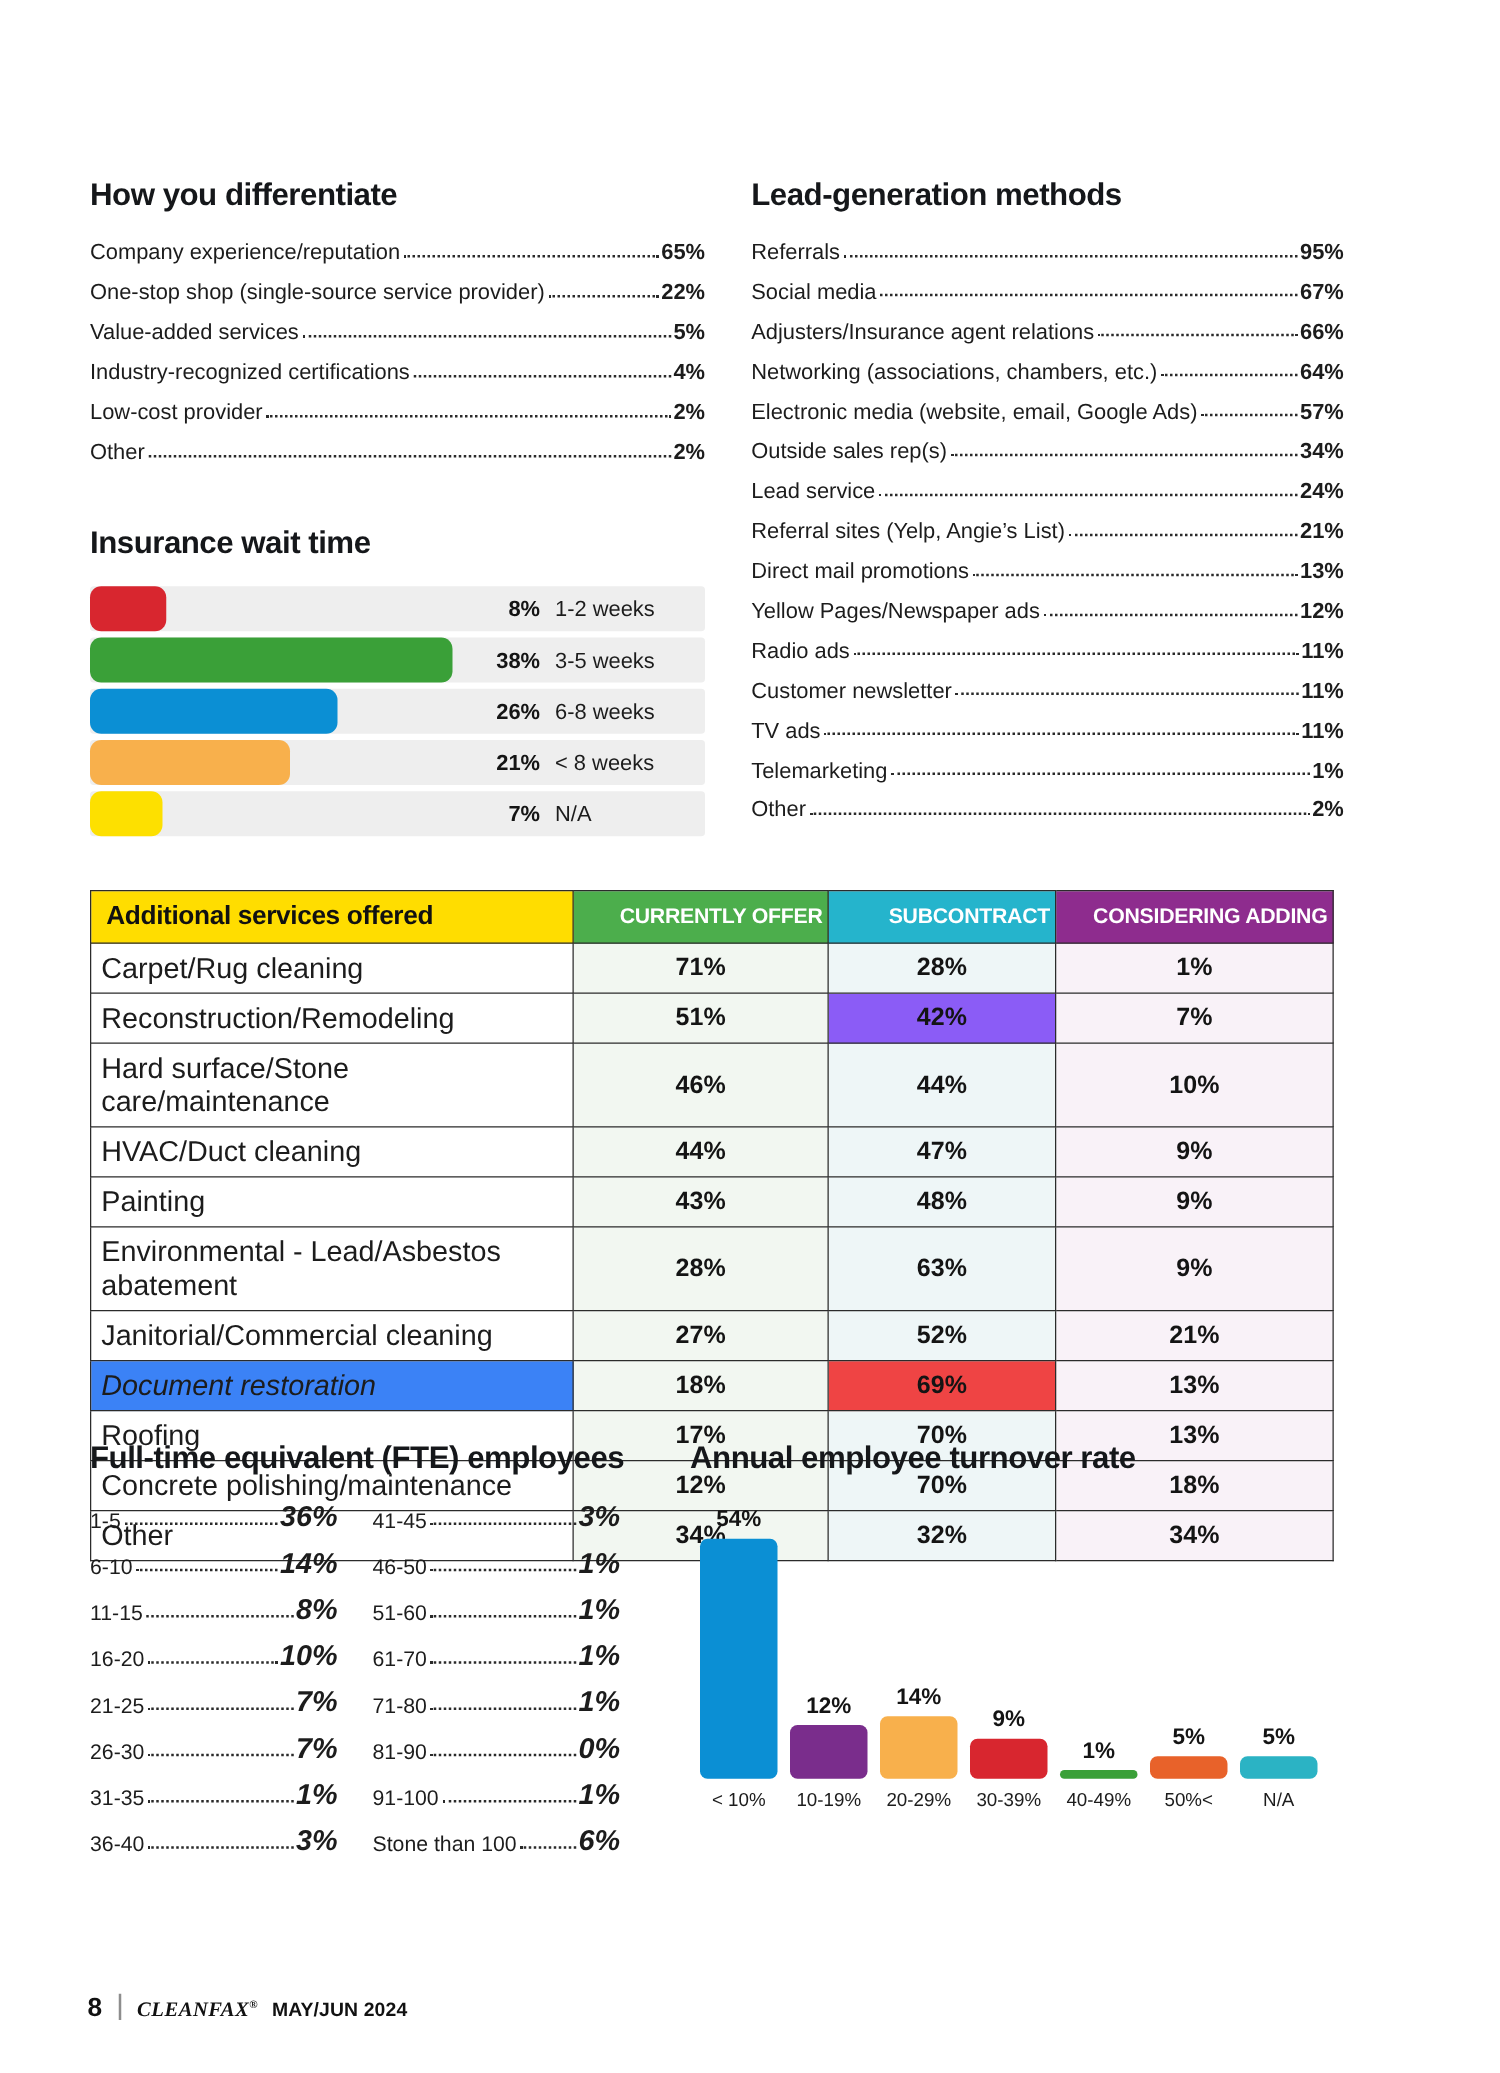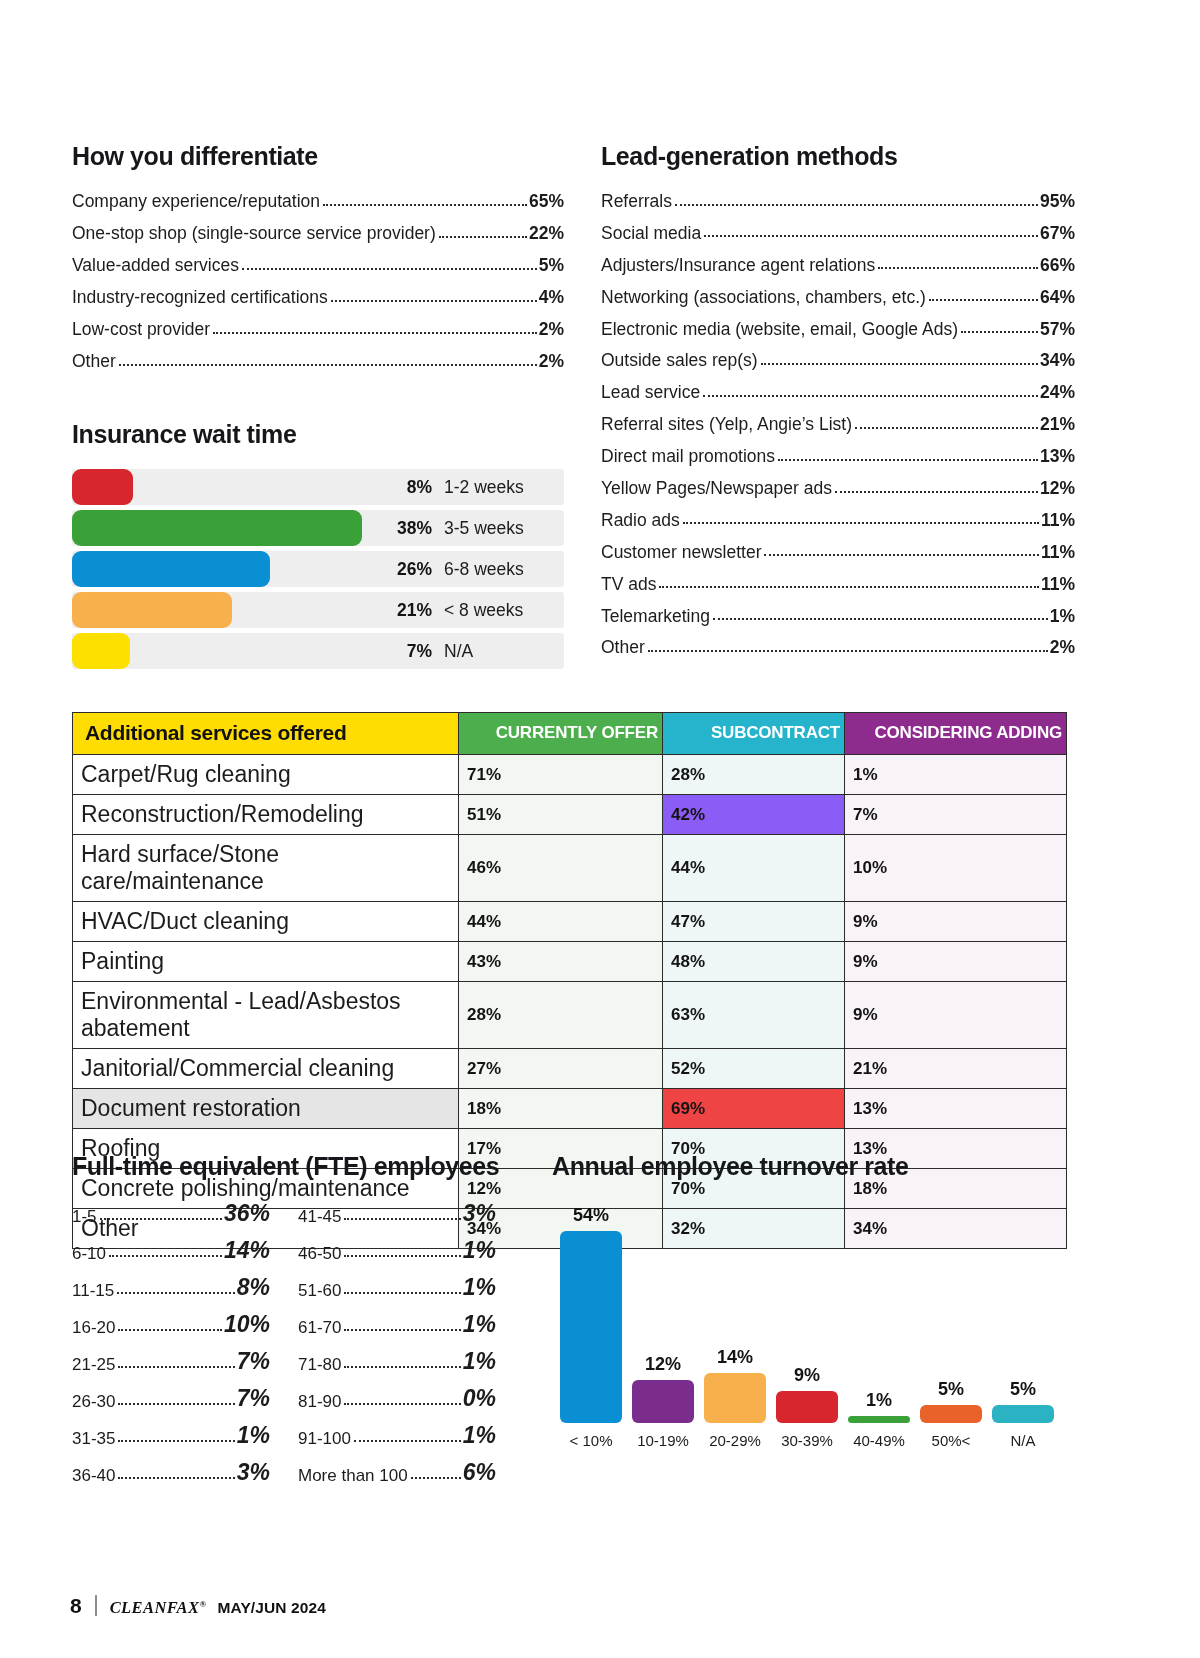--- a/index.html
+++ b/index.html
@@ -104,21 +104,21 @@
     padding-left: 12px;
     letter-spacing: -0.3px;
   }
   table.svc td {
     border: 1.6px solid #2b2b2b;
     font-size: 23px;
     padding: 6px 8px;
     height: 32px;
   }
   table.svc td.name { text-align: left; color: #1c1c1c; }
-  table.svc td.num { font-weight: bold; color: #141414; font-size: 17px; }
+  table.svc td.num { text-align: center; font-weight: bold; color: #141414; font-size: 20px; }
   col.c1 { width: 386px; }
   col.c2 { width: 204px; }
   col.c3 { width: 182px; }
   col.c4 { width: 222px; }
 
   
   #fte { position: absolute; left: 72px; top: 1152px; width: 460px; }
   #fte .title { line-height: 1.18; }
   .fte-cols { display: flex; margin-top: 20px; gap: 28px; }
   .fte-col { width: 198px; }
@@ -396,21 +396,21 @@
             <td class="num" style="background: rgb(238, 246, 247);">63%</td>
             <td class="num" style="background: rgb(249, 242, 248);">9%</td>
           </tr>
           <tr>
             <td class="name" style="background: rgb(255, 255, 255);">Janitorial/Commercial cleaning</td>
             <td class="num" style="background: rgb(242, 247, 241);">27%</td>
             <td class="num" style="background: rgb(238, 246, 247);">52%</td>
             <td class="num" style="background: rgb(249, 242, 248);">21%</td>
           </tr>
           <tr>
-            <td class="name" style="background: #e5e5e5;">Document restoration</td>
+            <td class="name" style="background: #3b82f6; font-style: italic;">Document restoration</td>
             <td class="num" style="background: rgb(242, 247, 241);">18%</td>
             <td class="num" style="background: #ef4444;">69%</td>
             <td class="num" style="background: rgb(249, 242, 248);">13%</td>
           </tr>
           <tr>
             <td class="name" style="background: rgb(255, 255, 255);">Roofing</td>
             <td class="num" style="background: rgb(242, 247, 241);">17%</td>
             <td class="num" style="background: rgb(238, 246, 247);">70%</td>
             <td class="num" style="background: rgb(249, 242, 248);">13%</td>
           </tr>
@@ -505,21 +505,21 @@
           <span class="lbl">81-90</span>
           <span class="dots"></span>
           <span class="val">0%</span>
         </div>
         <div class="leader-row">
           <span class="lbl">91-100</span>
           <span class="dots"></span>
           <span class="val">1%</span>
         </div>
         <div class="leader-row">
-          <span class="lbl">More than 100</span>
+          <span class="lbl">Stone than 100</span>
           <span class="dots"></span>
           <span class="val">6%</span>
         </div>
       </div>
     </div>
   </section>
 
   <section id="turnover">
     <h2 class="section-title">Annual employee turnover rate</h2>
     <div class="chart-area">

